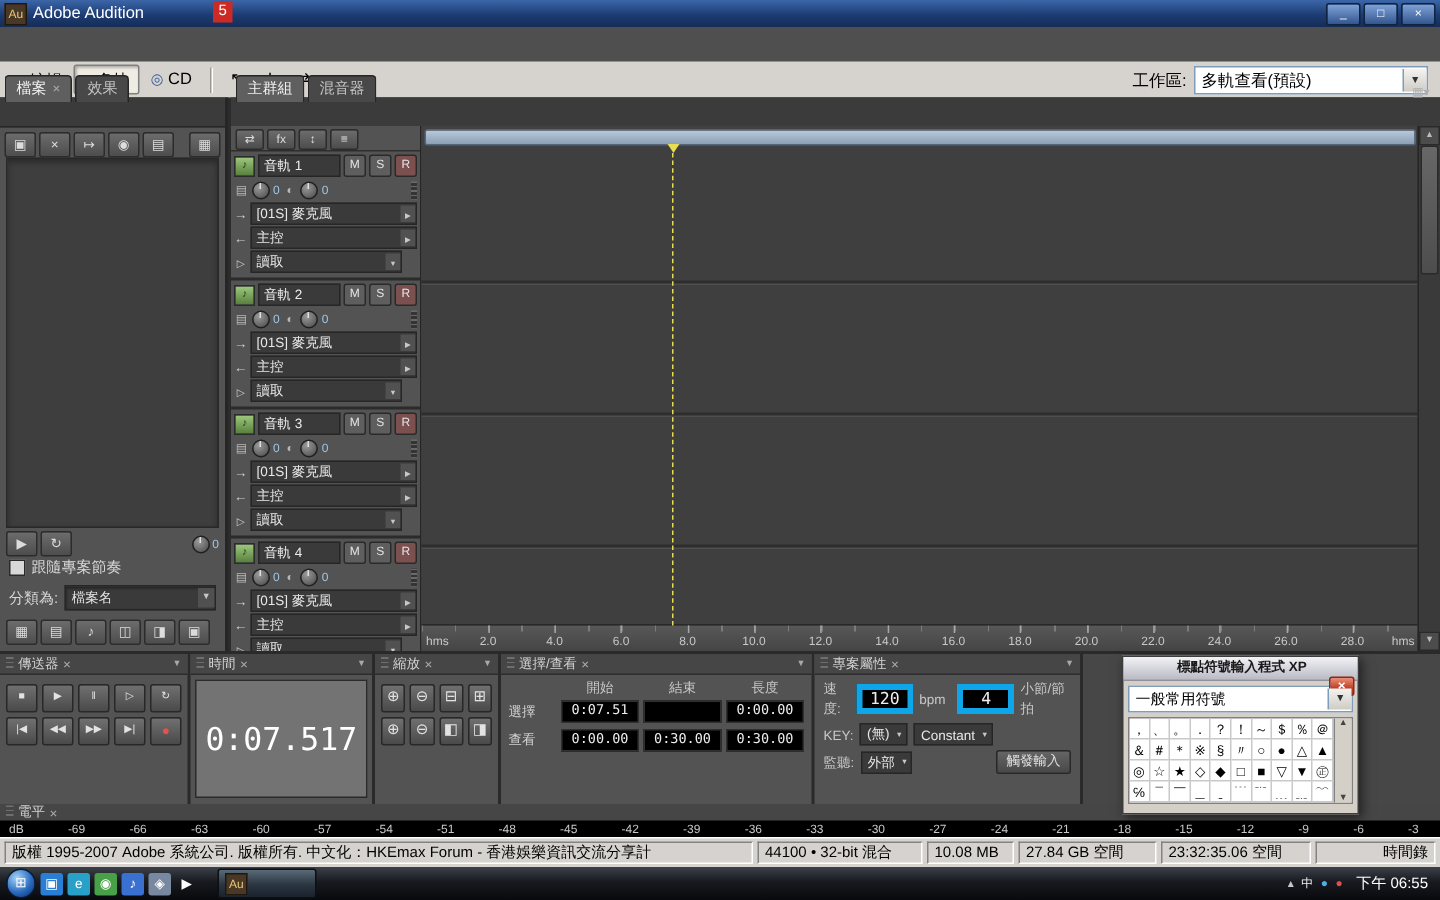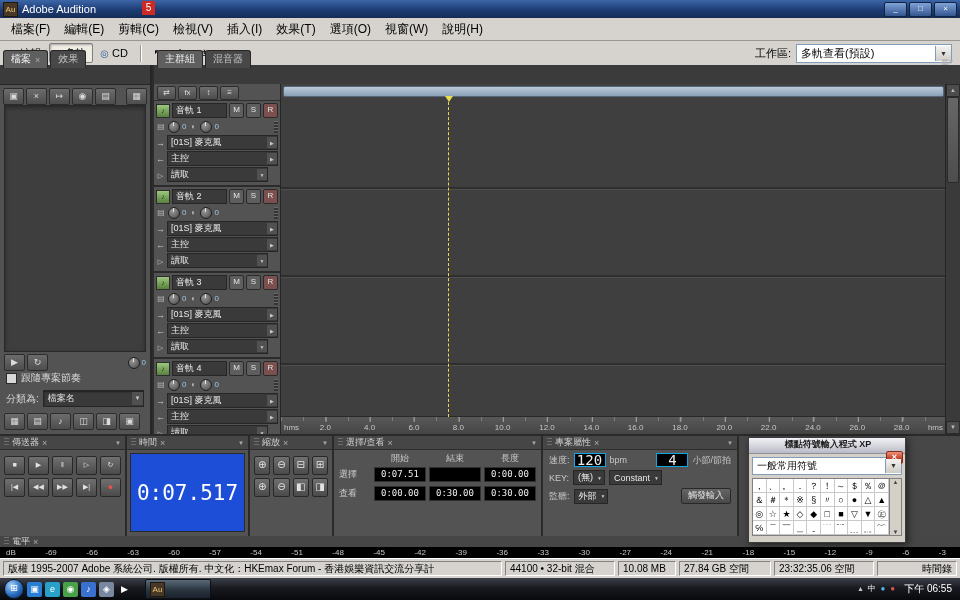--- a/index.html
+++ b/index.html
@@ -105,42 +105,42 @@
   .hms-l{position:absolute;left:3px;bottom:2px;} .hms-r{position:absolute;right:3px;bottom:2px;}
   .vscroll{position:absolute;right:0;top:19px;bottom:0;width:14px;background:#3a3a3a;border-left:1px solid #252525;}
   .vs-arrow{height:11px;text-align:center;font-size:6px;color:#bbb;line-height:11px;background:#4c4c4c;border:1px solid #2a2a2a;}
   .vs-arrow.down{position:absolute;bottom:0;left:0;right:0;}
   .vs-thumb{position:absolute;top:13px;left:1px;right:1px;height:84px;background:linear-gradient(#676767,#4d4d4d);border:1px solid #2a2a2a;border-radius:2px;}
   
   .bottom{position:absolute;top:434px;left:0;right:0;height:102px;background:#2a2a2a;display:flex;gap:2px;
     padding-top:2px;box-sizing:border-box;}
   .bpanel{position:relative;background:#535353;flex:none;}
   .bpanel.filler{flex:1;background:#474747;}
-  .w-transport{width:125px}.w-time{width:121px}.w-zoom{width:82px}.w-sel{width:207px}.w-session{width:194px}
+  .w-transport{width:125px}.w-time{width:121px}.w-zoom{width:82px}.w-sel{width:207px}.w-session{width:177px}
   .bpanel-title{height:13px;background:#464646;border-bottom:1px solid #2d2d2d;display:flex;align-items:center;
     gap:3px;padding:0 4px;color:#d2d2d2;font-size:9px;white-space:nowrap;}
   .grip{width:5px;height:9px;background:repeating-linear-gradient(#6e6e6e 0 1px,transparent 1px 3px);}
   .pt-menu{margin-left:auto;color:#a8a8a8;font-size:6px;}
   .transport-grid,.zoom-grid{display:grid;gap:3px;padding:6px 4px;}
   .transport-grid{grid-template-columns:repeat(5,1fr);}
   .zoom-grid{grid-template-columns:repeat(4,1fr);}
   .tr-btn{height:17px;background:linear-gradient(#707070,#4a4a4a);border:1px solid #282828;border-radius:2px;
     color:#e2e2e2;font-size:7px;text-align:center;line-height:16px;overflow:hidden;white-space:nowrap;}
   .transport-grid .tr-btn:last-child{color:#e85048;font-size:9px;}
   .zoom-grid .tr-btn{font-size:10px;line-height:15px;}
-  .time-display{position:absolute;top:17px;left:3px;right:3px;bottom:4px;background:#1d4ed8;border:1px solid #2a2a2a;
+  .time-display{position:absolute;top:17px;left:3px;right:3px;bottom:4px;background:#737373;border:1px solid #2a2a2a;
     color:#fff;font-family:"DejaVu Sans Mono","Liberation Mono",monospace;font-size:21px;display:flex;align-items:center;justify-content:center;}
   .sv-grid{display:grid;grid-template-columns:32px 1fr 1fr 1fr;gap:3px;padding:2px 5px;align-items:center;}
   .sv-grid.head{color:#c8c8c8;font-size:9px;text-align:center;padding-bottom:0;}
   .sv-label{color:#d2d2d2;font-size:9px;}
   .val-box{height:13px;background:#000;border:1px solid #303030;color:#eee;font-size:9px;text-align:center;line-height:13px;
     font-family:"DejaVu Sans Mono",monospace;}
   .ss-row{display:flex;align-items:center;gap:4px;padding:3px 6px 0;color:#c8c8c8;font-size:9px;}
-  .ss-box{background:#000;border:1px solid #0ea5e9;color:#eee;height:12px;line-height:12px;min-width:26px;
-    text-align:center;font-size:14px;font-family:"DejaVu Sans Mono",monospace;padding:0 2px;}
+  .ss-box{background:#000;border:4px solid #0ea5e9;color:#eee;height:12px;line-height:12px;min-width:26px;
+    text-align:center;font-size:11px;font-family:"DejaVu Sans Mono",monospace;padding:0 2px;}
   .ss-select{background:#3a3a3a;border:1px solid #262626;color:#e8e8e8;height:13px;display:flex;align-items:center;
     padding-left:4px;font-size:9px;}
   .ss-select .arr{margin-left:4px;margin-right:2px;font-size:5px;color:#c8c8c8;}
   .ss-btn{margin-left:auto;background:linear-gradient(#656565,#484848);border:1px solid #282828;color:#e0e0e0;
     font-size:9px;height:14px;line-height:13px;padding:0 6px;border-radius:2px;}
   .ss-sp{flex:1;}
   
   .level{position:absolute;top:536px;left:0;right:0;height:22px;background:#4a4a4a;}
   .level-title{height:11px;display:flex;align-items:center;gap:3px;padding:0 4px;color:#d2d2d2;font-size:9px;background:#464646;}
   .meter-strip{position:absolute;top:11px;left:0;right:0;bottom:0;background:#000;}
@@ -196,31 +196,20 @@
     <span class="app-icon">Au</span>
     <span>Adobe Audition</span>
     <span class="win-buttons">
       <span class="win-btn">_</span>
       <span class="win-btn">□</span>
       <span class="win-btn">×</span>
     </span>
   </div>
   <div class="overlay-badge">5</div>
 
-  <div class="menubar">
-    <span class="menu-item">檔案(F)</span>
-      <span class="menu-item">編輯(E)</span>
-      <span class="menu-item">剪輯(C)</span>
-      <span class="menu-item">檢視(V)</span>
-      <span class="menu-item">插入(I)</span>
-      <span class="menu-item">效果(T)</span>
-      <span class="menu-item">選項(O)</span>
-      <span class="menu-item">視窗(W)</span>
-      <span class="menu-item">說明(H)</span>
-  </div>
 
   <div class="toolbar">
     <span class="view-btn">
       <span class="vb-icon wave">≈</span>
       <span>編輯</span>
     </span>
     <span class="view-btn active">
       <span class="vb-icon multi">≡</span>
       <span>多軌</span>
     </span>

